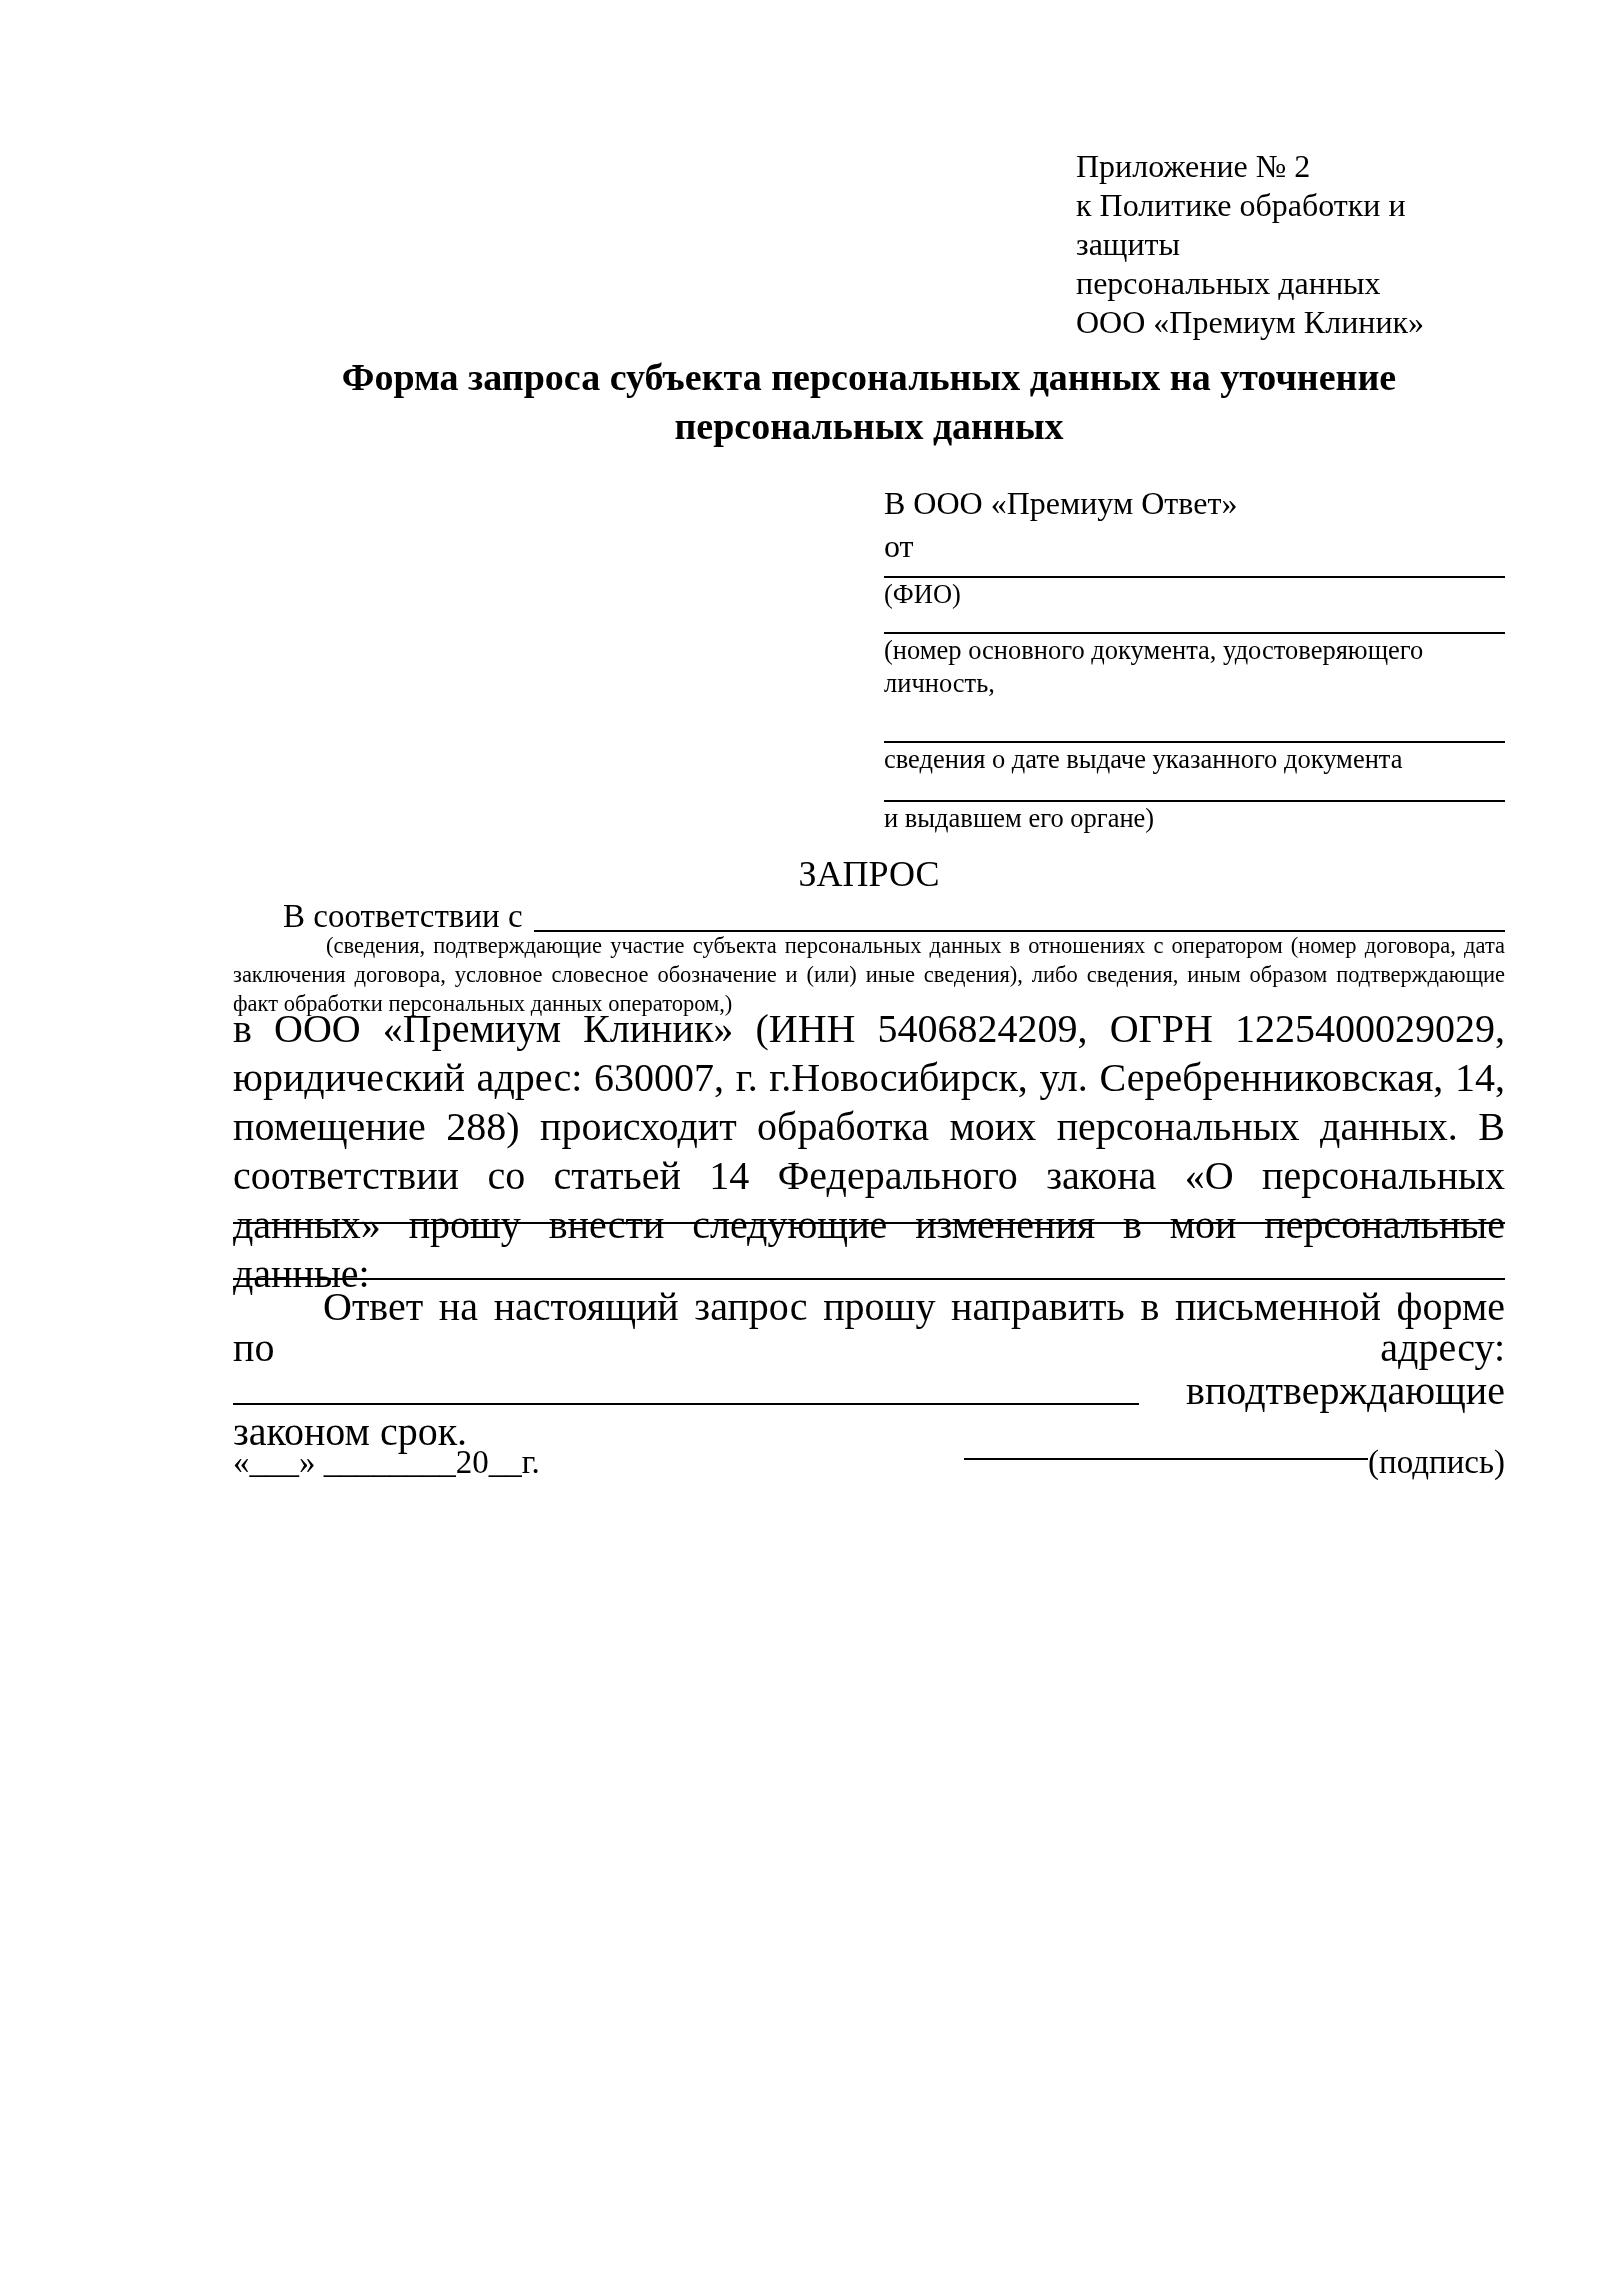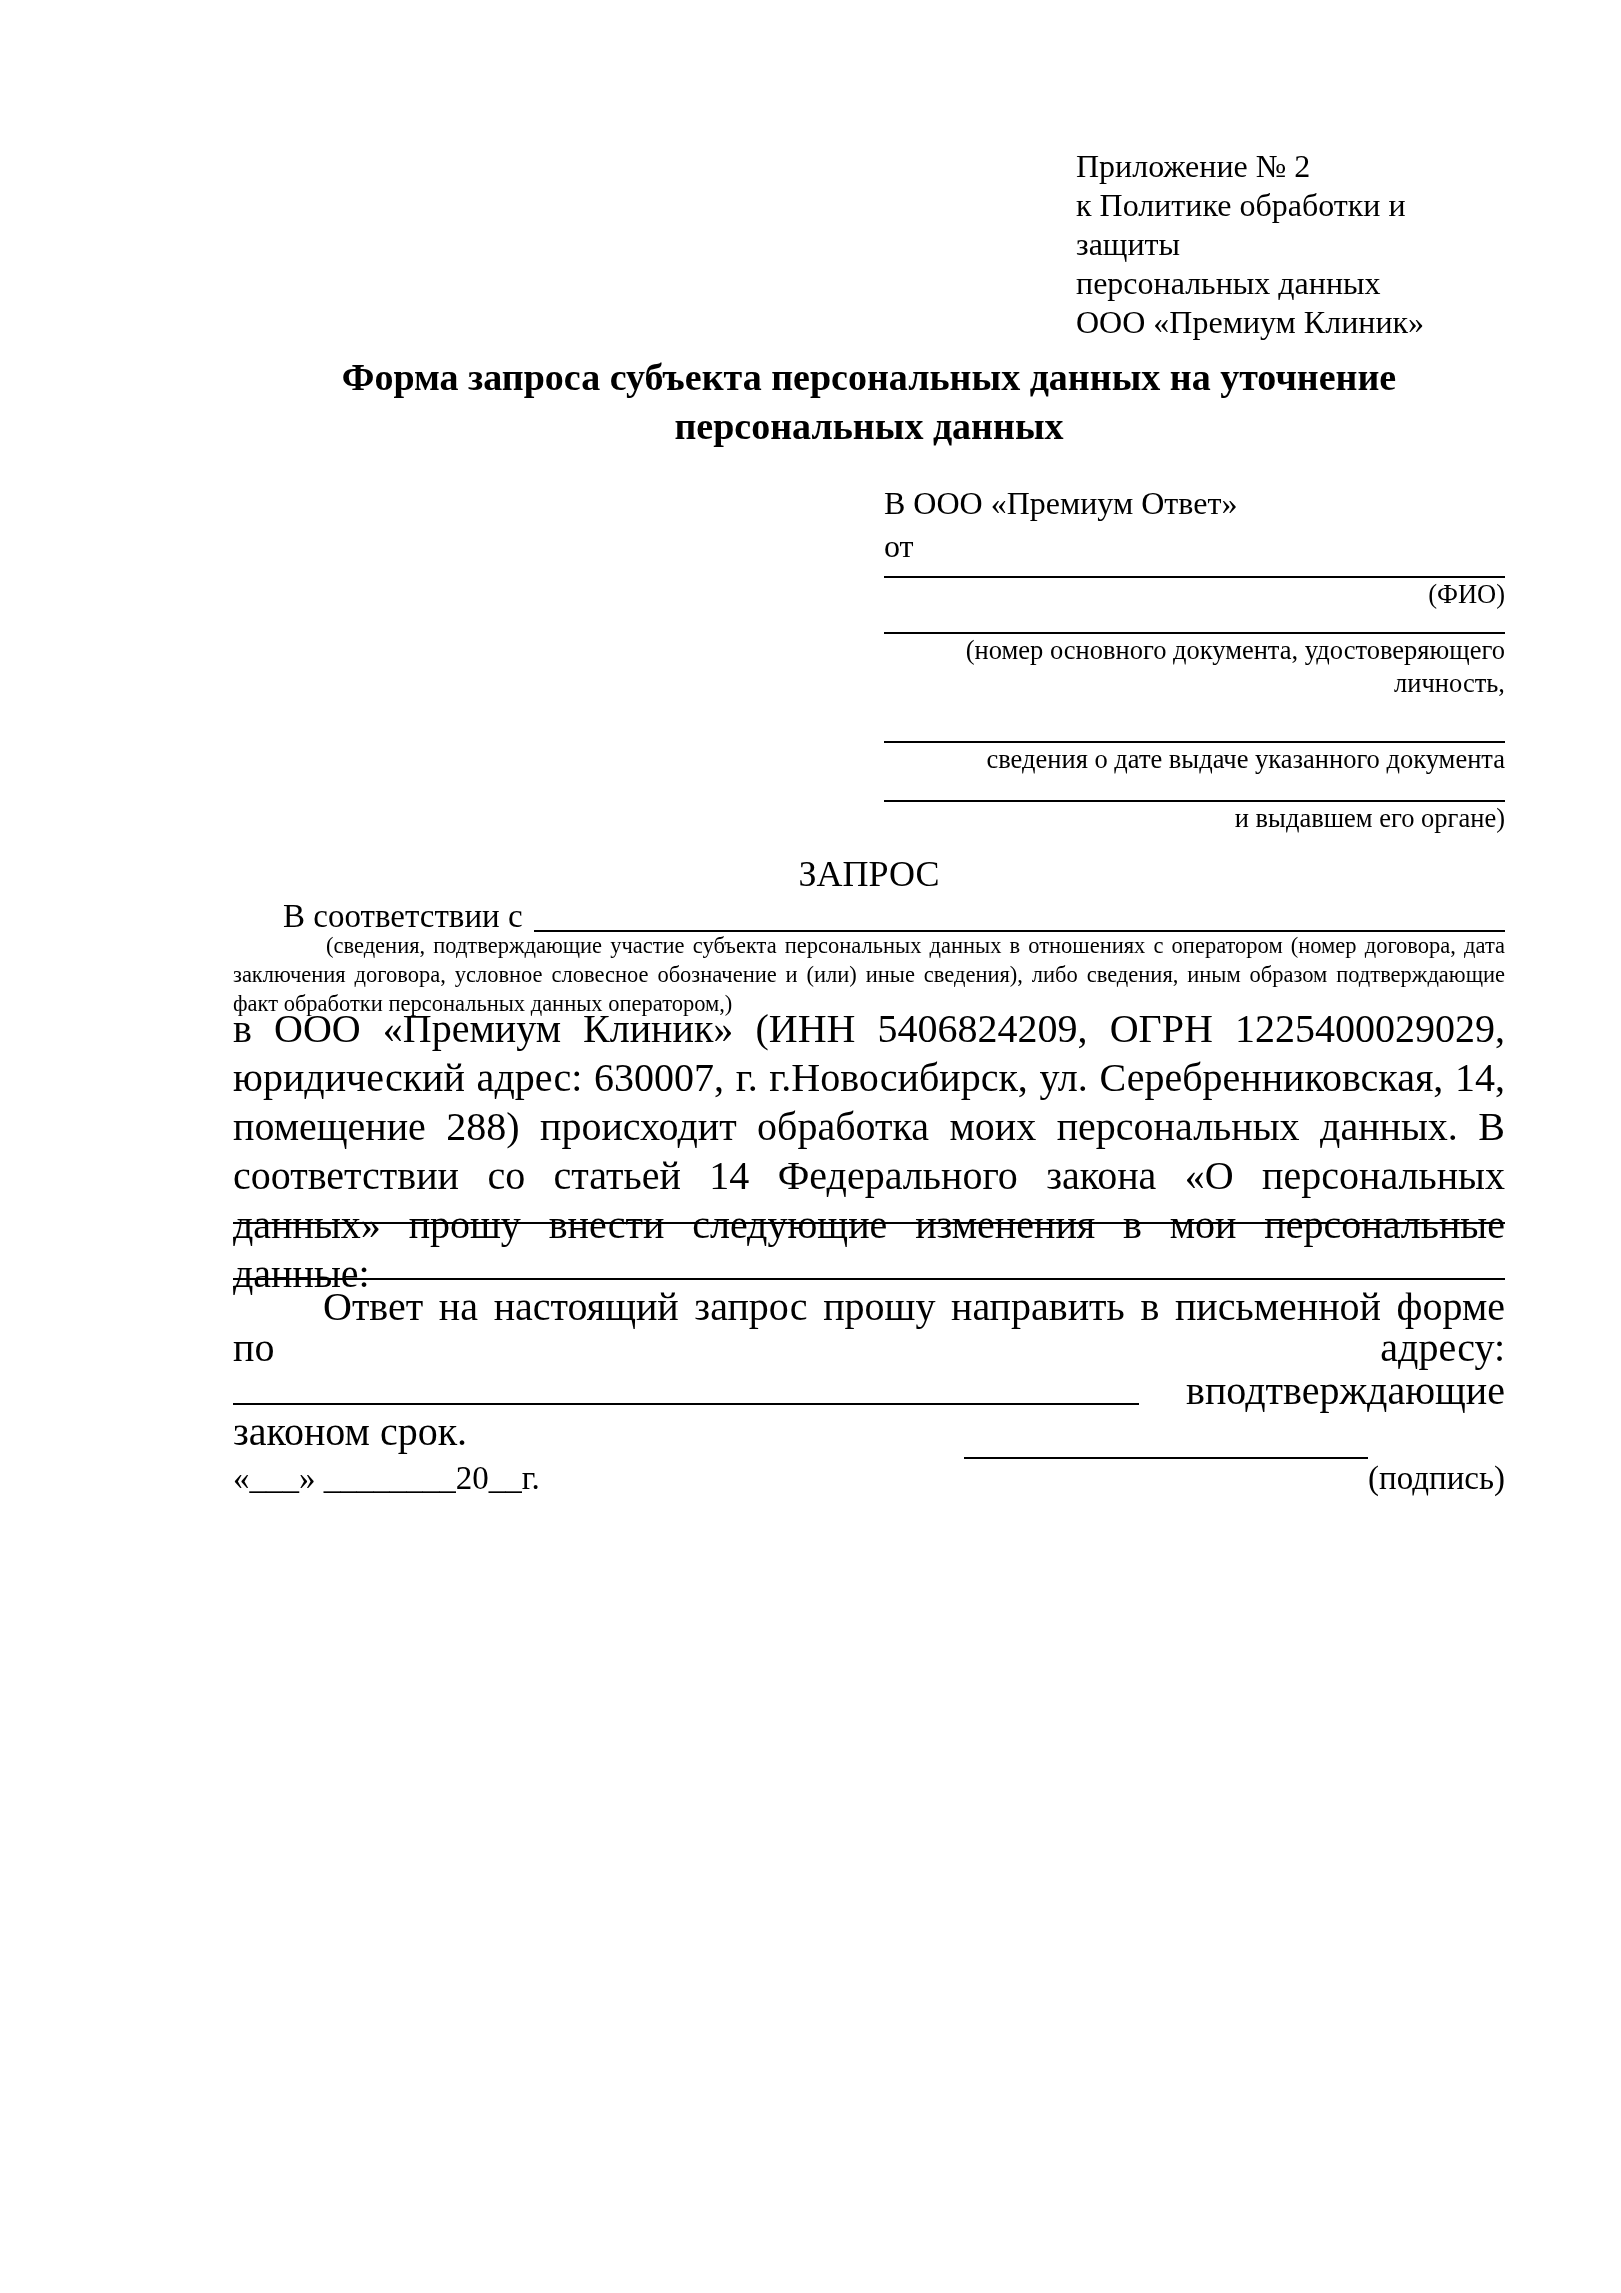--- a/index.html
+++ b/index.html
@@ -28,21 +28,21 @@
   
   .addressee {
     position: absolute;
     left: 884px; top: 482px; width: 621px;
     font-size: 32px;
   }
   .addressee .to, .addressee .from { line-height: 43px; }
   .field-line { height: 7.8px; border-bottom: 2.9px solid #000; }
   .field-line.flat { height: 0; border-bottom: 2.9px solid #000; }
   .field-caption {
-    text-align: right; font-size: 26.5px; line-height: 33px;
+    text-align: left; font-size: 26.5px; line-height: 33px;
   }
   .mt22 { margin-top: 21.6px; }
   .mt42 { margin-top: 41px; }
   .mt24 { margin-top: 23.5px; }
   
   .zapros-heading {
     position: absolute;
     left: 233px; top: 853px; width: 1272px;
     text-align: center; font-size: 36px; line-height: 43px;
   }
@@ -92,21 +92,21 @@
     width: 907px; border-bottom: 2.9px solid #000; margin-bottom: 5.9px;
   }
   .reply-para .l2 .w1 { margin-left: 47px; }
   .reply-para .l2 .w2 { margin-left: auto; }
   .footer-row {
     position: absolute;
     left: 233px; top: 1441px; width: 1272px;
     display: flex; align-items: flex-end;
     font-size: 33px; line-height: 43px;
   }
-  .footer-row .sig-group { margin-left: auto; display: flex; align-items: flex-start; margin-top: 16px; }
+  .footer-row .sig-group { margin-left: auto; display: flex; align-items: center; }
   .footer-row .sig-line {
     width: 404px; border-bottom: 2.9px solid #000; margin-bottom: 7.8px;
   }
 </style>
 </head>
 <body>
 
 <div class="page">
 
   <div class="header-note">

